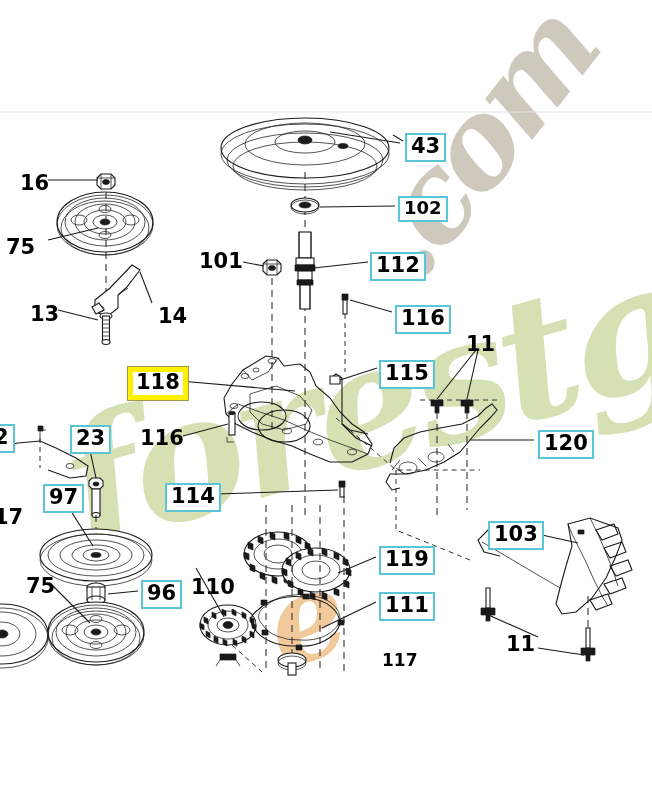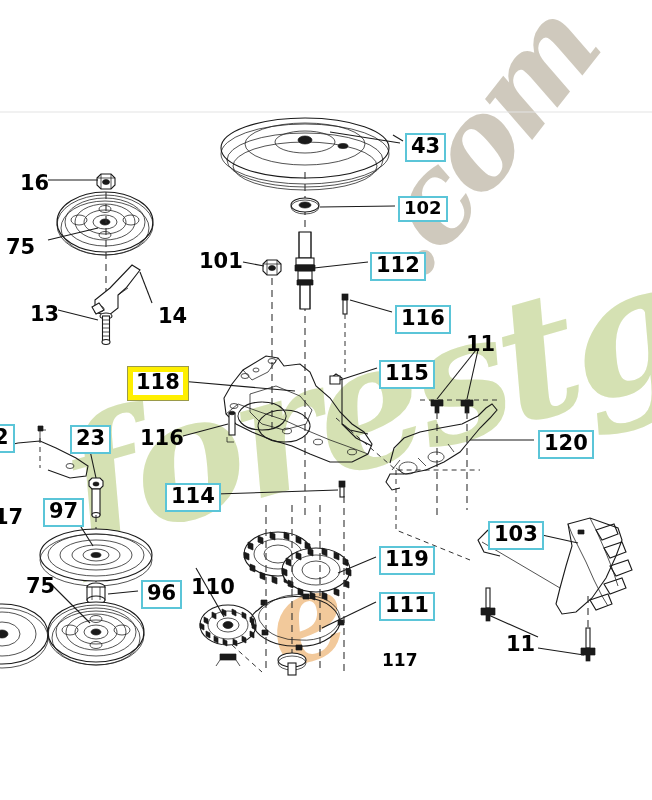--- a/index.html
+++ b/index.html
@@ -507,21 +507,21 @@
       </div>
       <div class="callout boxed" style="left: -12px; top: 424px; font-size: 21px;">
         <span>2</span>
       </div>
       <div class="callout boxed" style="left: 70px; top: 425px; font-size: 21px;">
         <span>23</span>
       </div>
       <div class="callout boxed" style="left: 165px; top: 483px; font-size: 21px;">
         <span>114</span>
       </div>
-      <div class="callout boxed" style="left: 43px; top: 484px; font-size: 21px; margin-top: 14px;">
+      <div class="callout boxed" style="left: 43px; top: 484px; font-size: 21px;">
         <span>97</span>
       </div>
       <div class="callout plain" style="left: -6px; top: 507px; font-size: 21px;">
         <span>17</span>
       </div>
       <div class="callout boxed" style="left: 488px; top: 521px; font-size: 21px;">
         <span>103</span>
       </div>
       <div class="callout plain" style="left: 175px; top: 577px; font-size: 21px; margin-left: 16px;">
         <span>110</span>

